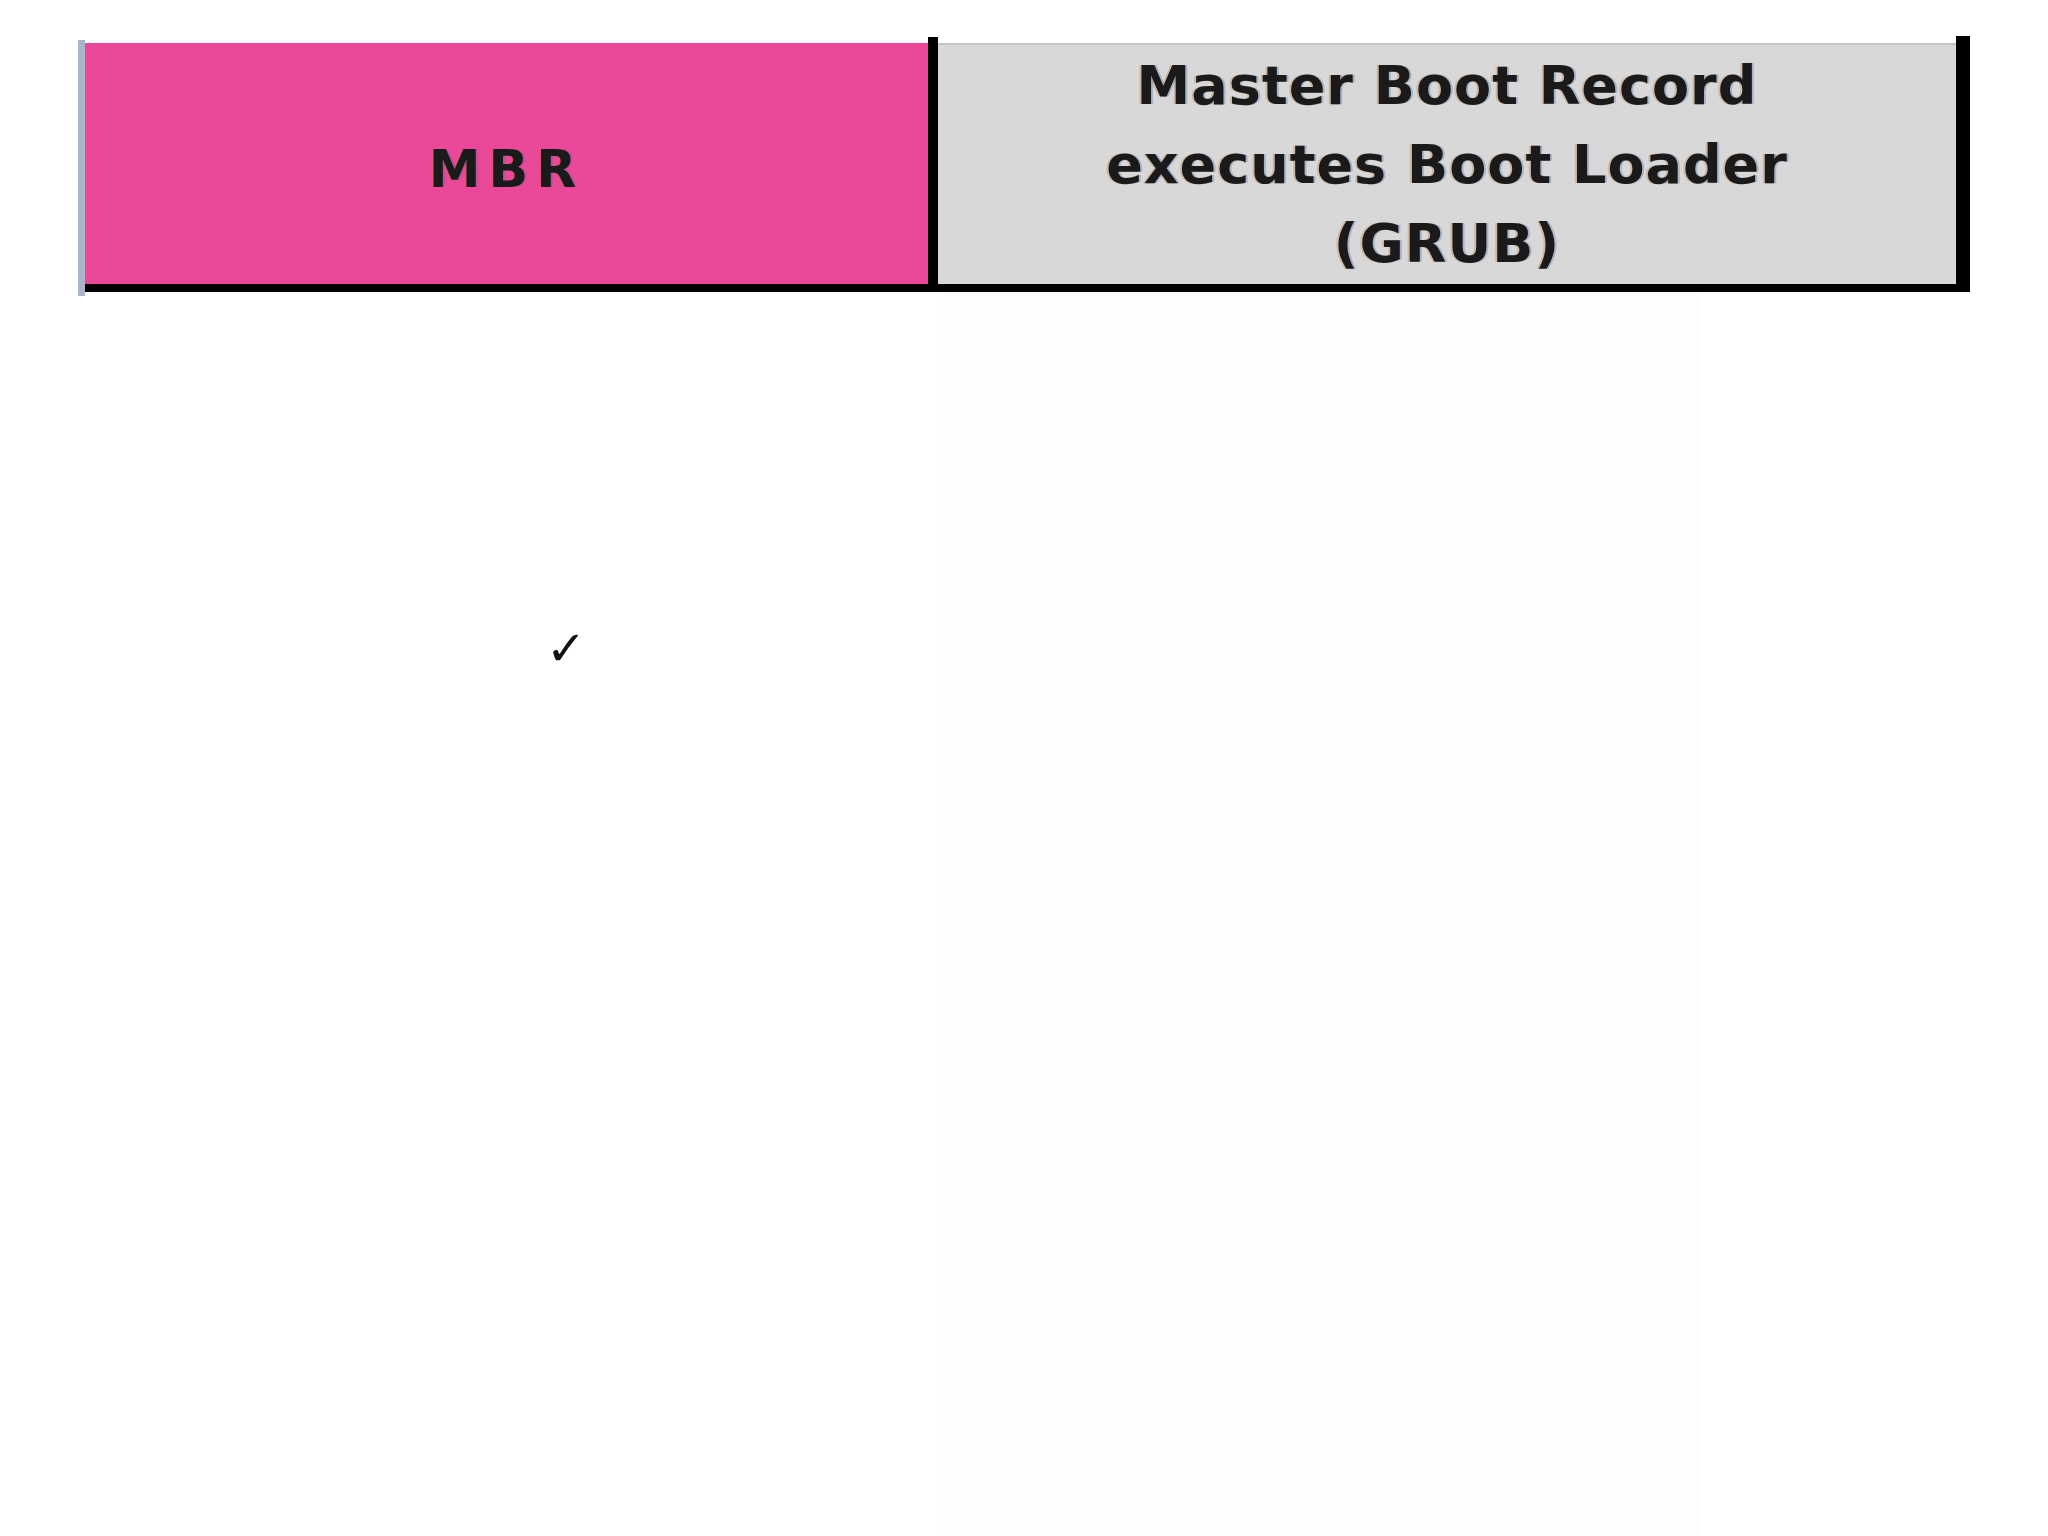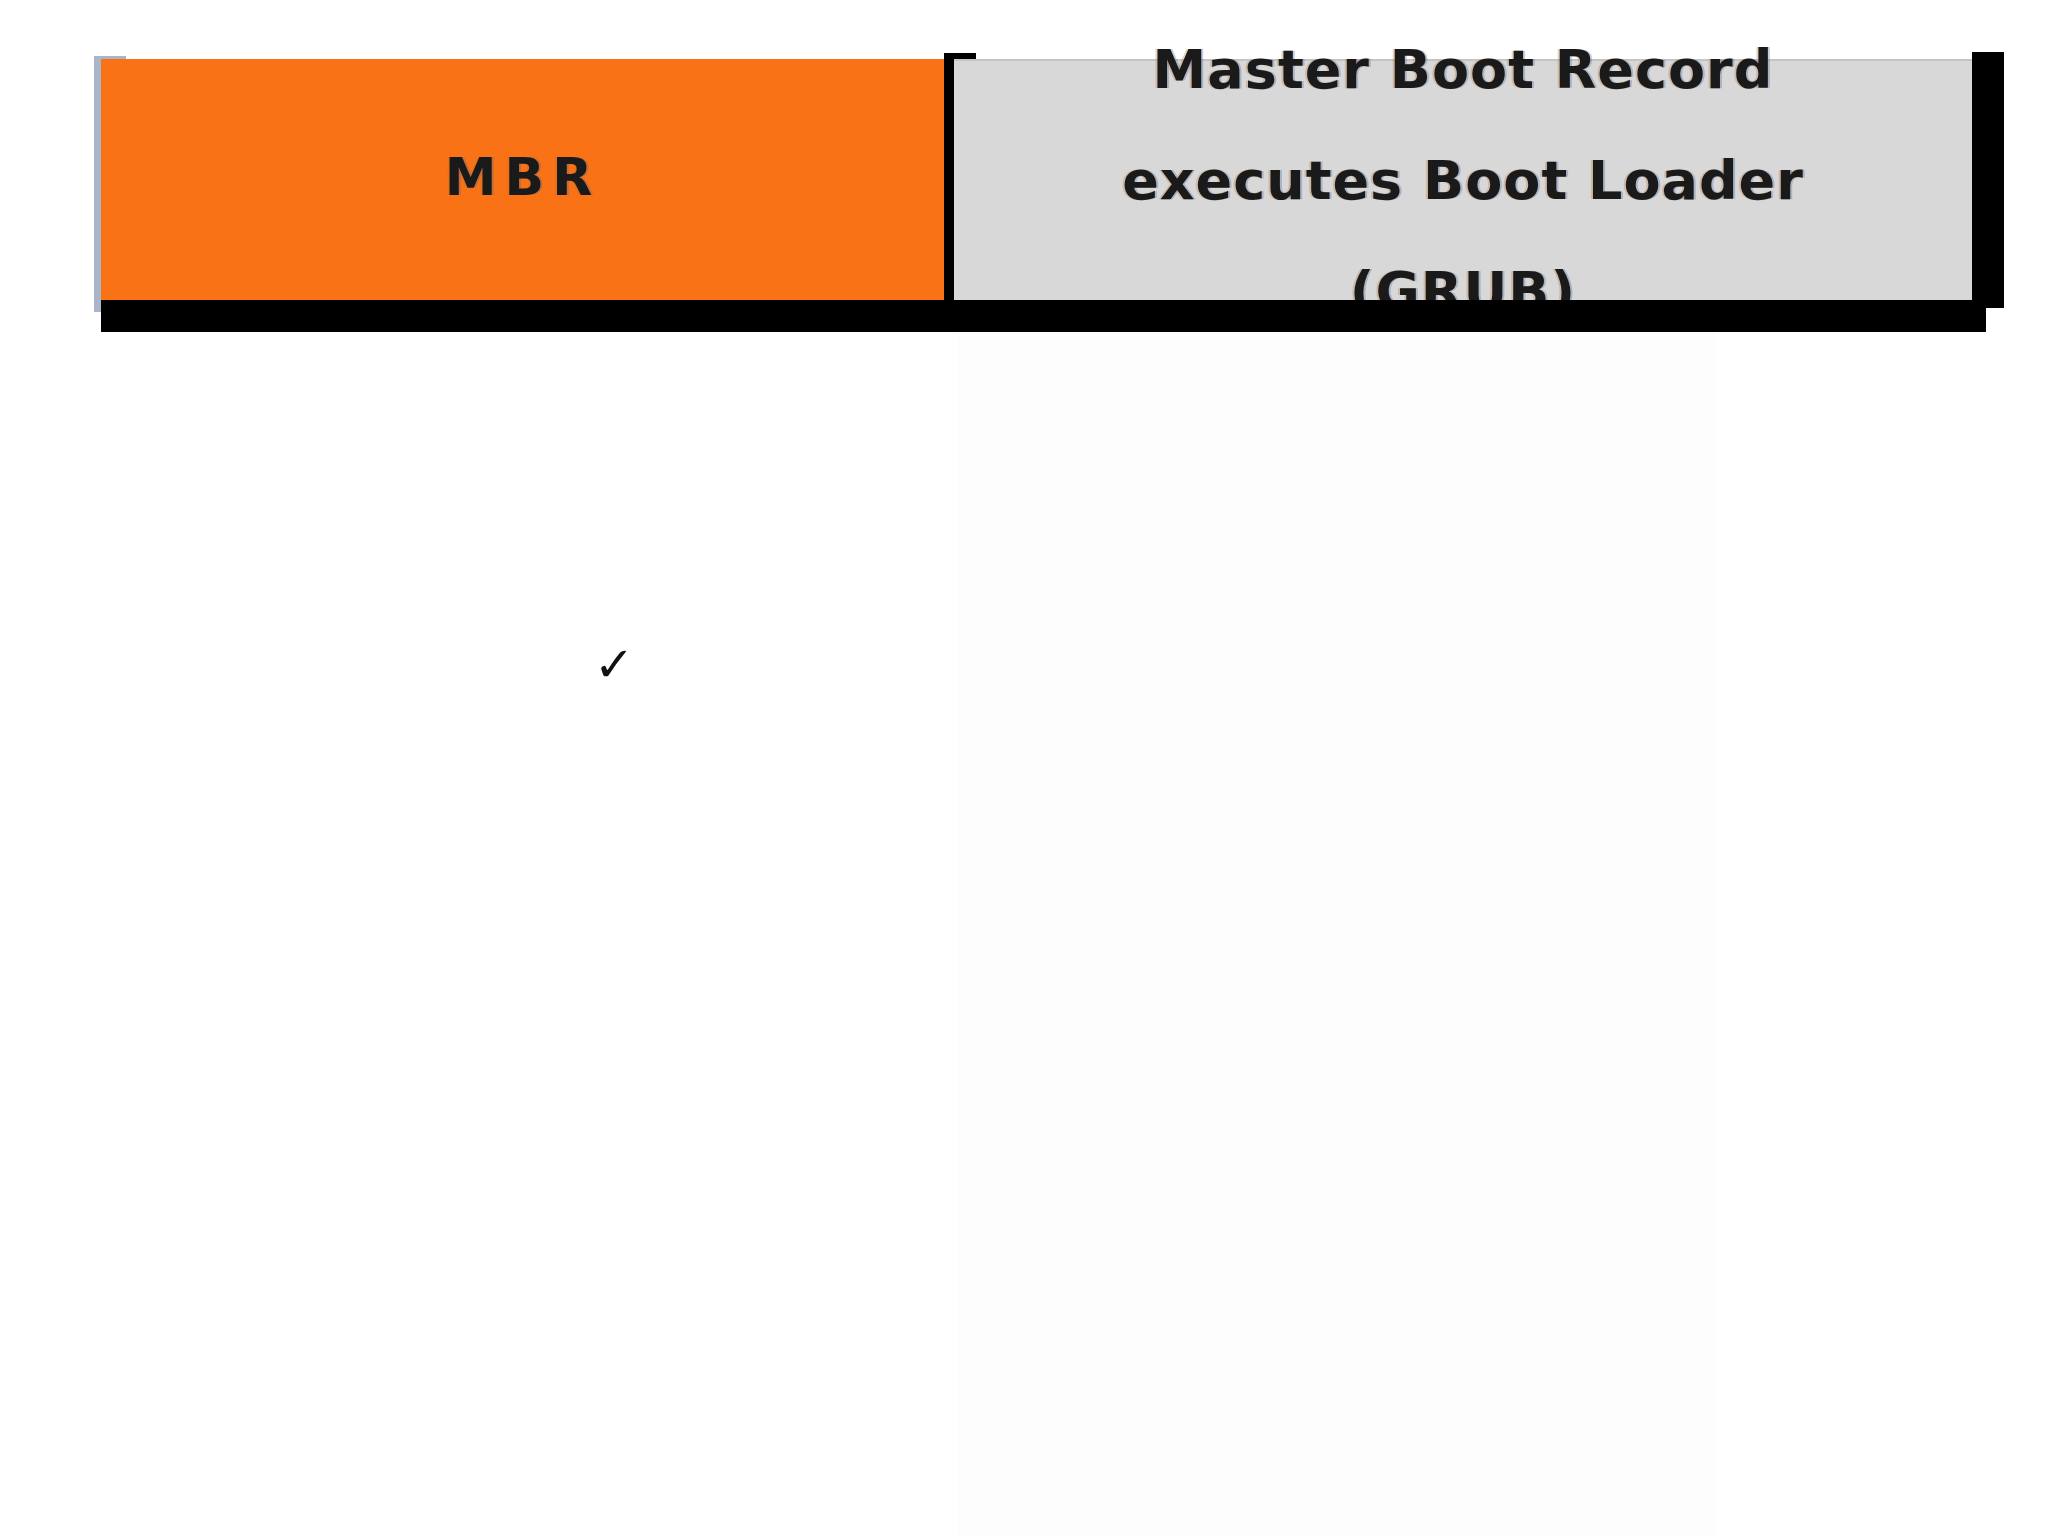--- a/index.html
+++ b/index.html
@@ -1,15 +1,15 @@
 <!DOCTYPE html>
 <html><head>
 <meta charset="utf-8">
 <style>
-  * { margin: 0; padding: 16px; box-sizing: border-box; }
+  * { margin: 0; padding: 0; box-sizing: border-box; }
   html, body { width: 2048px; height: 1536px; }
   body {
     position: relative;
     width: 2048px;
     height: 1536px;
     background: #ffffff;
     overflow: hidden;
     font-family: "Liberation Sans", sans-serif;
   }
 
@@ -25,21 +25,21 @@
   .banner-left-edge {
     position: absolute;
     left: 78px; top: 40px;
     width: 7px; height: 256px;
     background: #a9b6ca;
   }
   .cell-left {
     position: absolute;
     left: 85px; top: 43px;
     width: 843px; height: 241px;
-    background: #f97316;
+    background: #ec4899;
     display: flex; align-items: center; justify-content: center;
   }
   .cell-left .cell-text {
     font-family: "DejaVu Sans", sans-serif;
     font-weight: bold;
     font-size: 52px;
     letter-spacing: 8px;
     color: #1a1a1a;
     padding-top: 10px;
     text-shadow: 2px 0 0 rgba(60,95,160,0.30), -2px 0 0 rgba(190,110,40,0.30);

